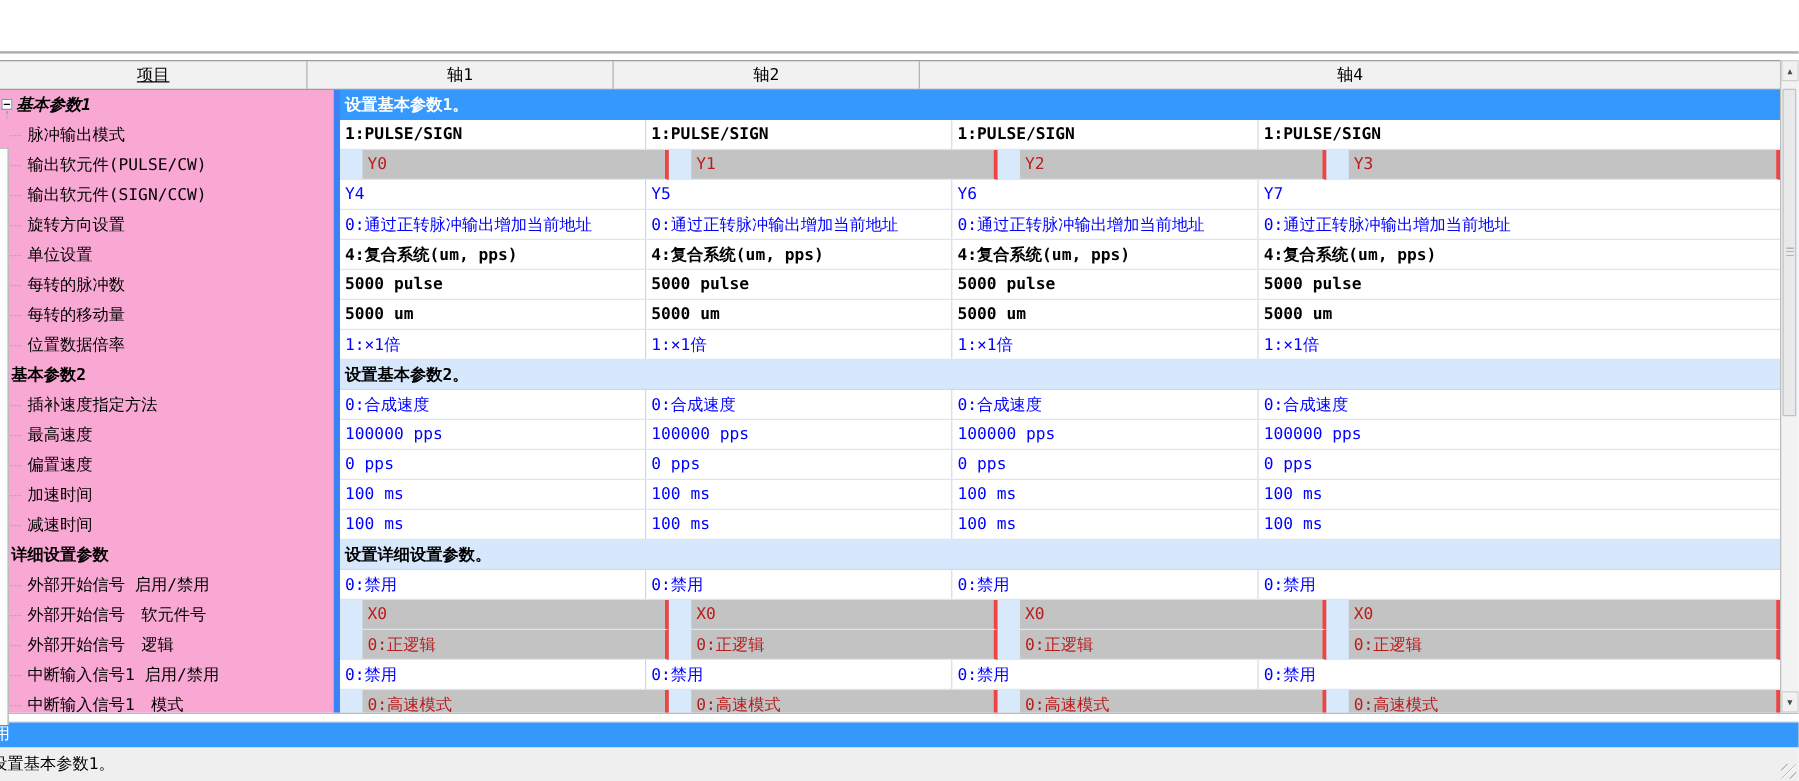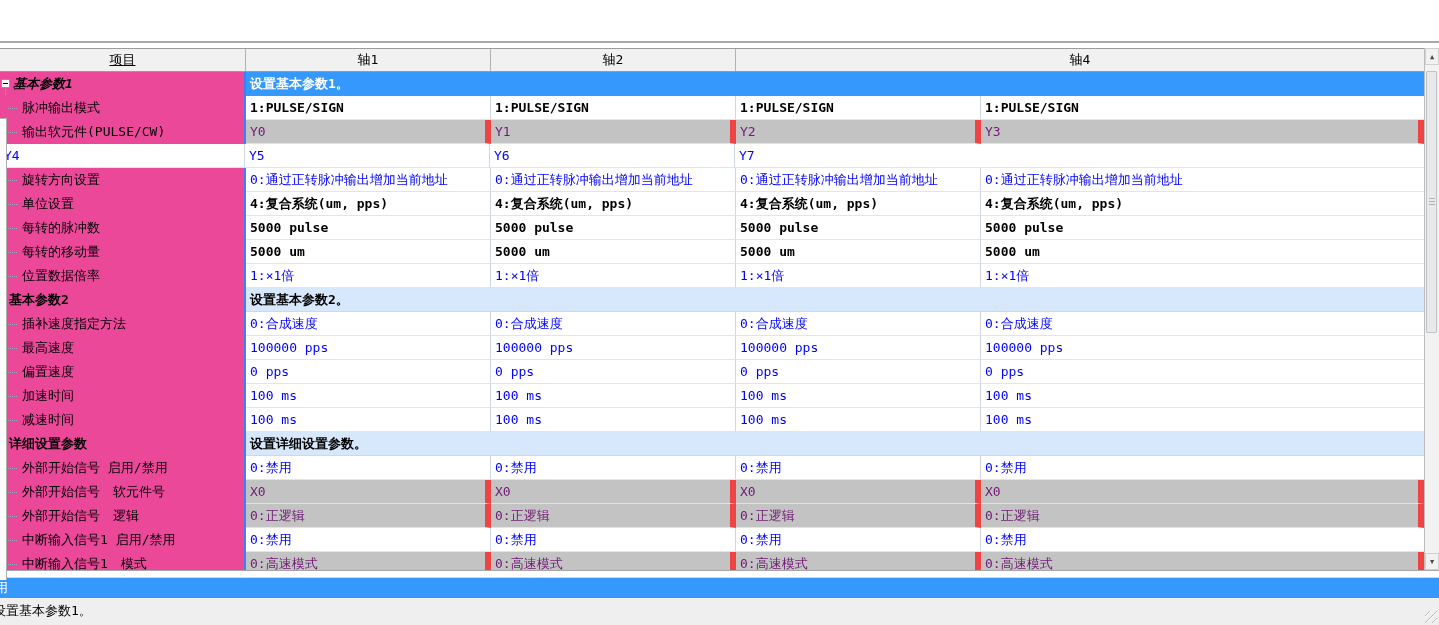--- a/index.html
+++ b/index.html
@@ -25,22 +25,22 @@
     display:flex;align-items:center;justify-content:center;
     color:#000;
   }
   .hcell.c0{width:246px;text-decoration:underline;}
   .hcell.c1,.hcell.c2,.hcell.c3{width:245px;}
   .hcell.c4{flex:1;border-right:none;}
 
   .rows{height:498px;overflow:hidden;background:#d8e9fc;position:relative;}
   .row{display:flex;height:24px;box-sizing:border-box;}
   .label-cell{
-    width:246px;box-sizing:border-box;background:#ec4899;
-    border-right:2px solid #3b82f6;
+    width:272px;box-sizing:border-box;background:#f9a8d4;
+    border-right:5px solid #3b82f6;
     display:flex;align-items:center;position:relative;
     white-space:nowrap;overflow:hidden;
   }
   .label-cell.root{padding-left:13px;font-weight:bold;font-style:italic;}
   .label-cell.section{padding-left:9px;font-weight:bold;}
   .label-cell.child{padding-left:22px;}
   .label-cell.child::before{
     content:"";position:absolute;left:8px;top:50%;width:9px;height:0;
     border-top:1px dotted #97a8bd;
   }
@@ -57,21 +57,21 @@
   }
   .value-cell{
     box-sizing:border-box;width:245px;background:#ffffff;
     border-right:1px solid #ccd7e2;border-bottom:1px solid #dce6f2;
     display:flex;align-items:center;padding-left:4px;
     white-space:nowrap;overflow:hidden;
   }
   .value-cell.last{flex:1;border-right:none;}
   .v-black .value-cell{color:#000;font-weight:bold;}
   .v-blue  .value-cell{color:#0000ff;}
-  .v-gray  .value-cell{color:#701a75;background:#c3c3c3;border-right:6px solid #ef4444;}
+  .v-gray  .value-cell{color:#b91c1c;background:#c3c3c3;border-right:3px solid #ef4444;margin-left:18px;}
   .section-cell{
     flex:1;box-sizing:border-box;background:#d7e7fc;
     border-bottom:1px solid #c9d9ef;
     display:flex;align-items:center;padding-left:4px;
     font-weight:bold;color:#000;white-space:nowrap;overflow:hidden;
   }
   .section-cell.selected{background:#3498fd;color:#ffffff;border-bottom:1px solid #3498fd;}
 
   
   .vscroll{
@@ -140,20 +140,21 @@
           <div class="value-cell last">1:PULSE/SIGN</div>
         </div>
         <div class="row v-gray row-gray">
           <div class="label-cell child">输出软元件(PULSE/CW)</div>
           <div class="value-cell">Y0</div>
           <div class="value-cell">Y1</div>
           <div class="value-cell">Y2</div>
           <div class="value-cell last">Y3</div>
         </div>
         <div class="row v-blue">
+          <div class="label-cell child">输出软元件(SIGN/CCW)</div>
           <div class="value-cell">Y4</div>
           <div class="value-cell">Y5</div>
           <div class="value-cell">Y6</div>
           <div class="value-cell last">Y7</div>
         </div>
         <div class="row v-blue">
           <div class="label-cell child">旋转方向设置</div>
           <div class="value-cell">0:通过正转脉冲输出增加当前地址</div>
           <div class="value-cell">0:通过正转脉冲输出增加当前地址</div>
           <div class="value-cell">0:通过正转脉冲输出增加当前地址</div>

